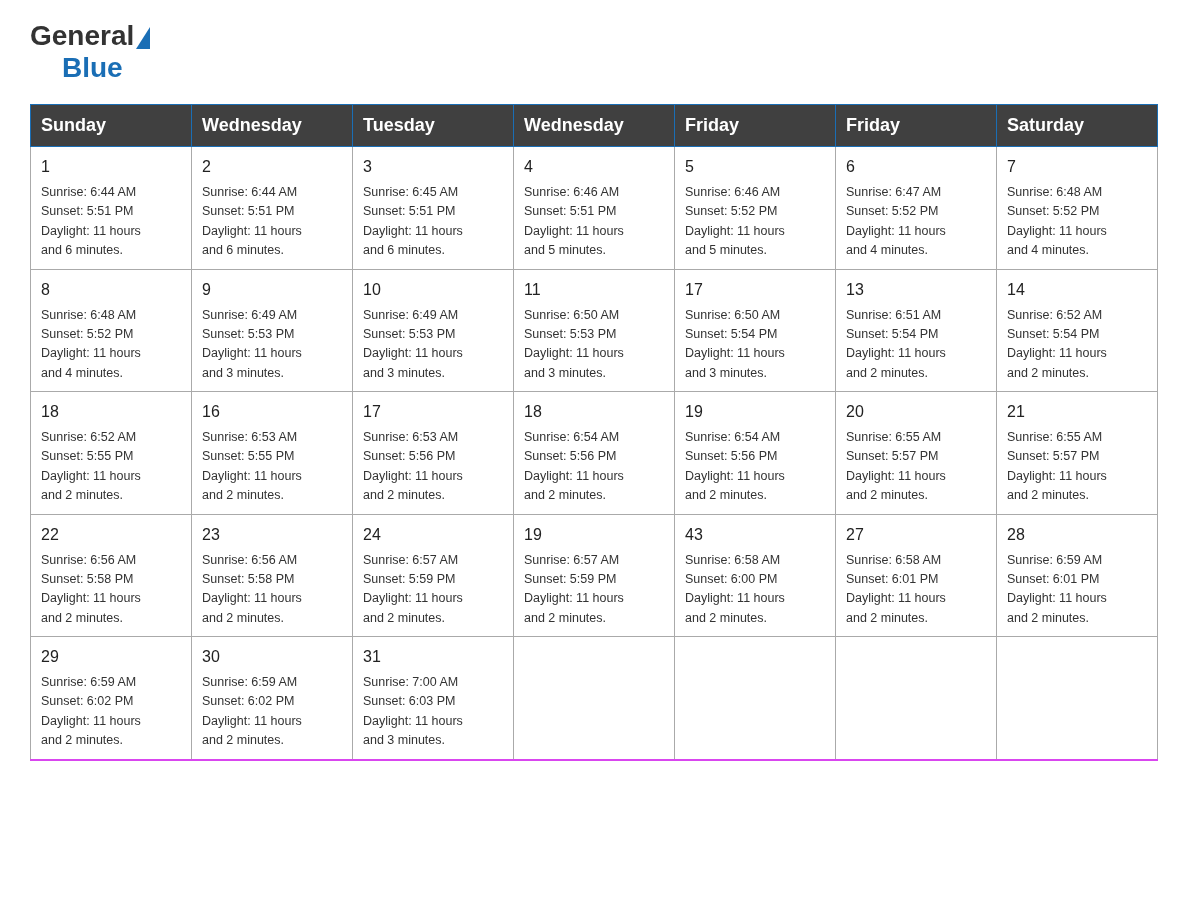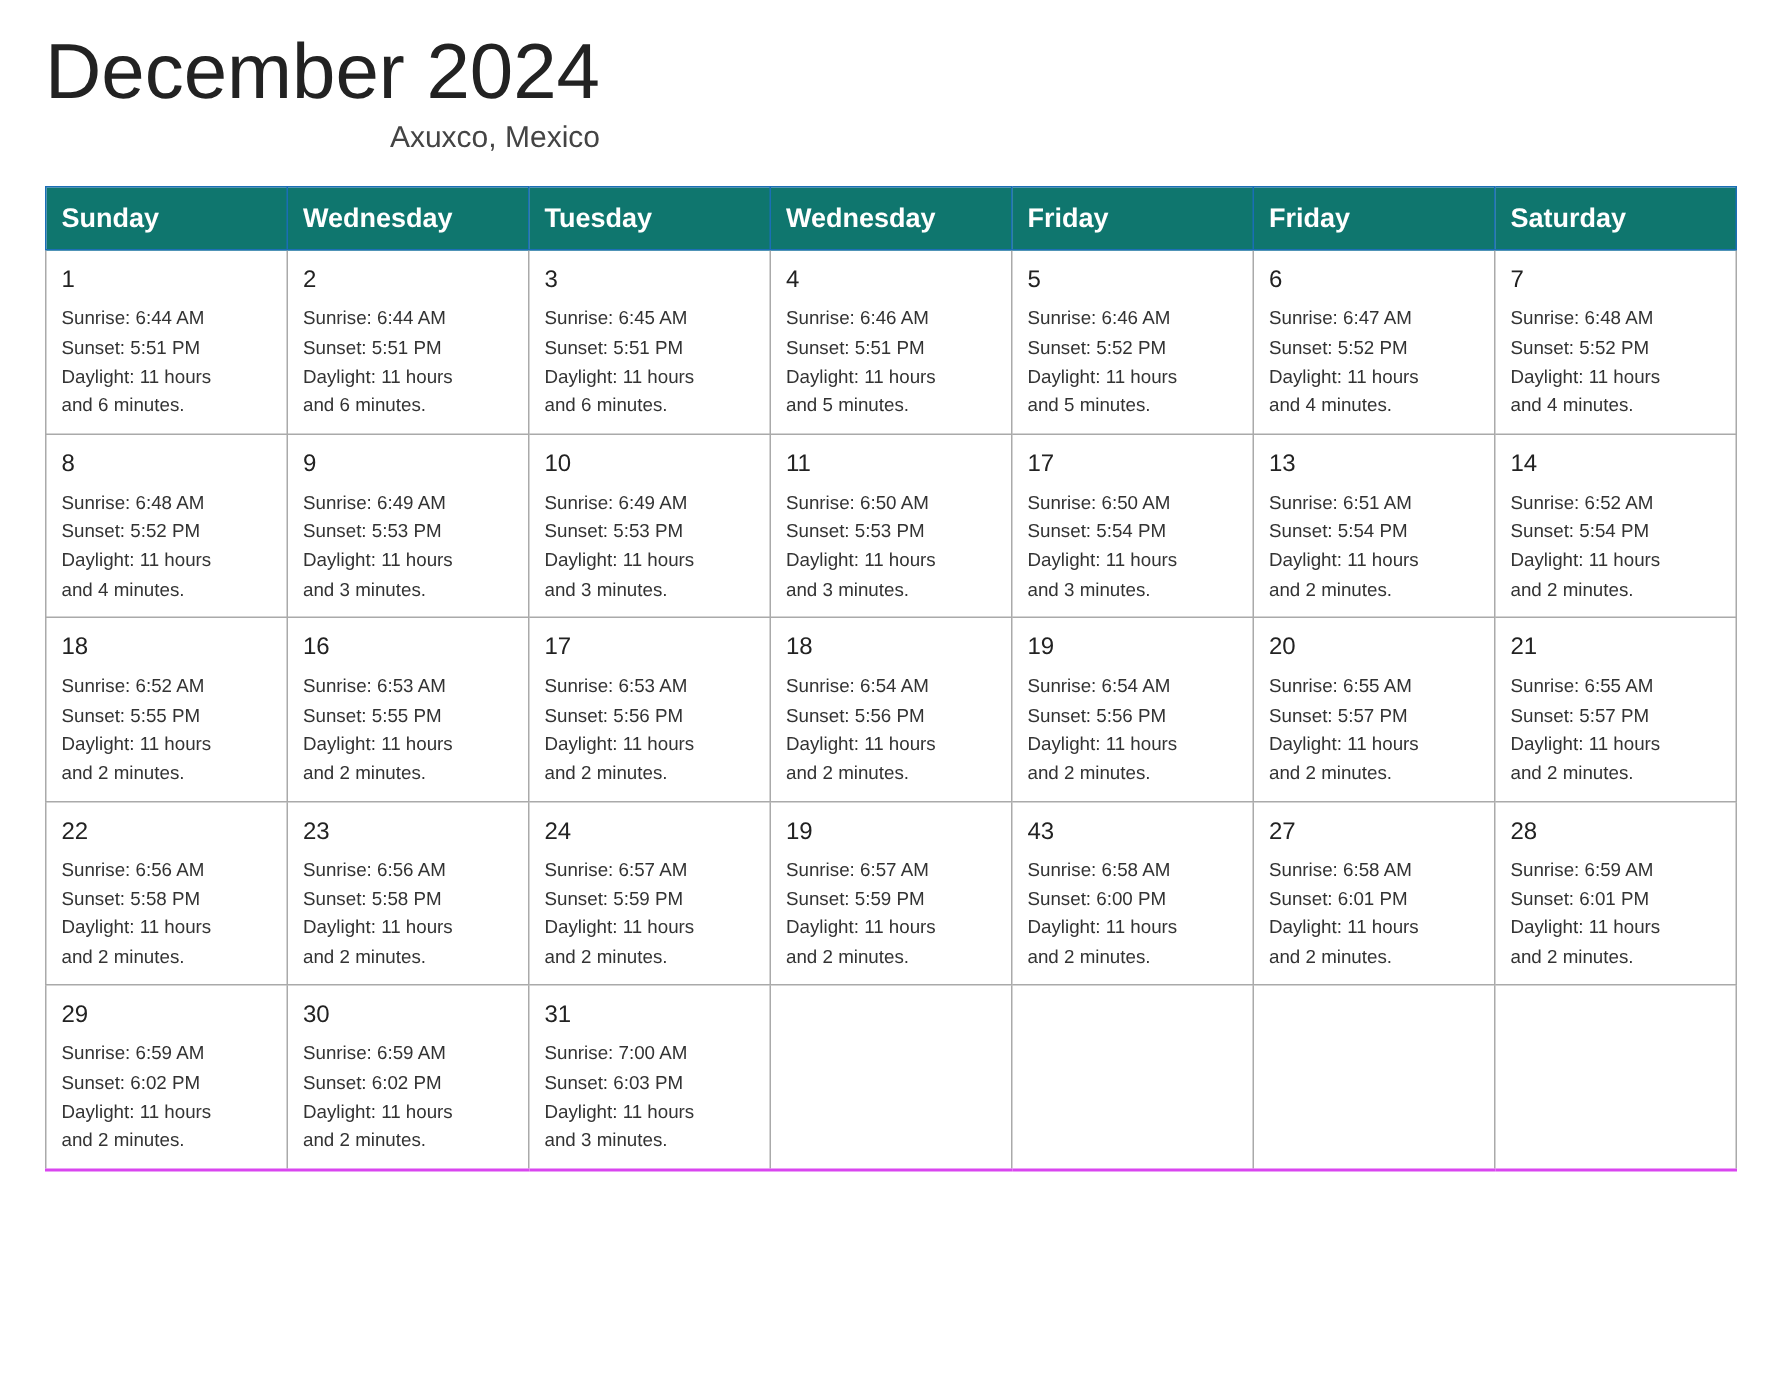--- a/index.html
+++ b/index.html
@@ -58,21 +58,21 @@
       font-size: 20px;
       color: #444;
       margin-top: 4px;
     }
     .calendar {
       width: 100%;
       border-collapse: collapse;
       border: 1px solid #aaa;
     }
     .calendar th {
-      background-color: #0f766e;
+      background-color: #404040;
       color: #fff;
       font-size: 18px;
       font-weight: bold;
       padding: 10px 10px;
       text-align: left;
       border: 1px solid #1a6eb5;
     }
     .calendar td {
       vertical-align: top;
       padding: 8px 10px;
@@ -99,23 +99,29 @@
       border-bottom: 2px solid #d946ef;
     }
     .empty-cell {
       background: #fff;
     }
   </style>
 </head>
 <body>
 
 <div class="header">
-  <div class="title-block">
-    <div class="month-title">December 2024</div>
-    <div class="location">Axuxco, Mexico</div>
+  <div class="logo">
+    <div class="logo-top">
+      <span class="logo-general">General</span>
+      <div class="logo-triangle"></div>
+    </div>
+    <div style="display:flex;align-items:center;">
+      <span style="width:30px;display:inline-block;"></span>
+      <span class="logo-blue">Blue</span>
+    </div>
   </div>
 </div>
 
 <table class="calendar">
   <thead>
     <tr>
     <th>Sunday</th>
         <th>Wednesday</th>
         <th>Tuesday</th>
         <th>Wednesday</th>

